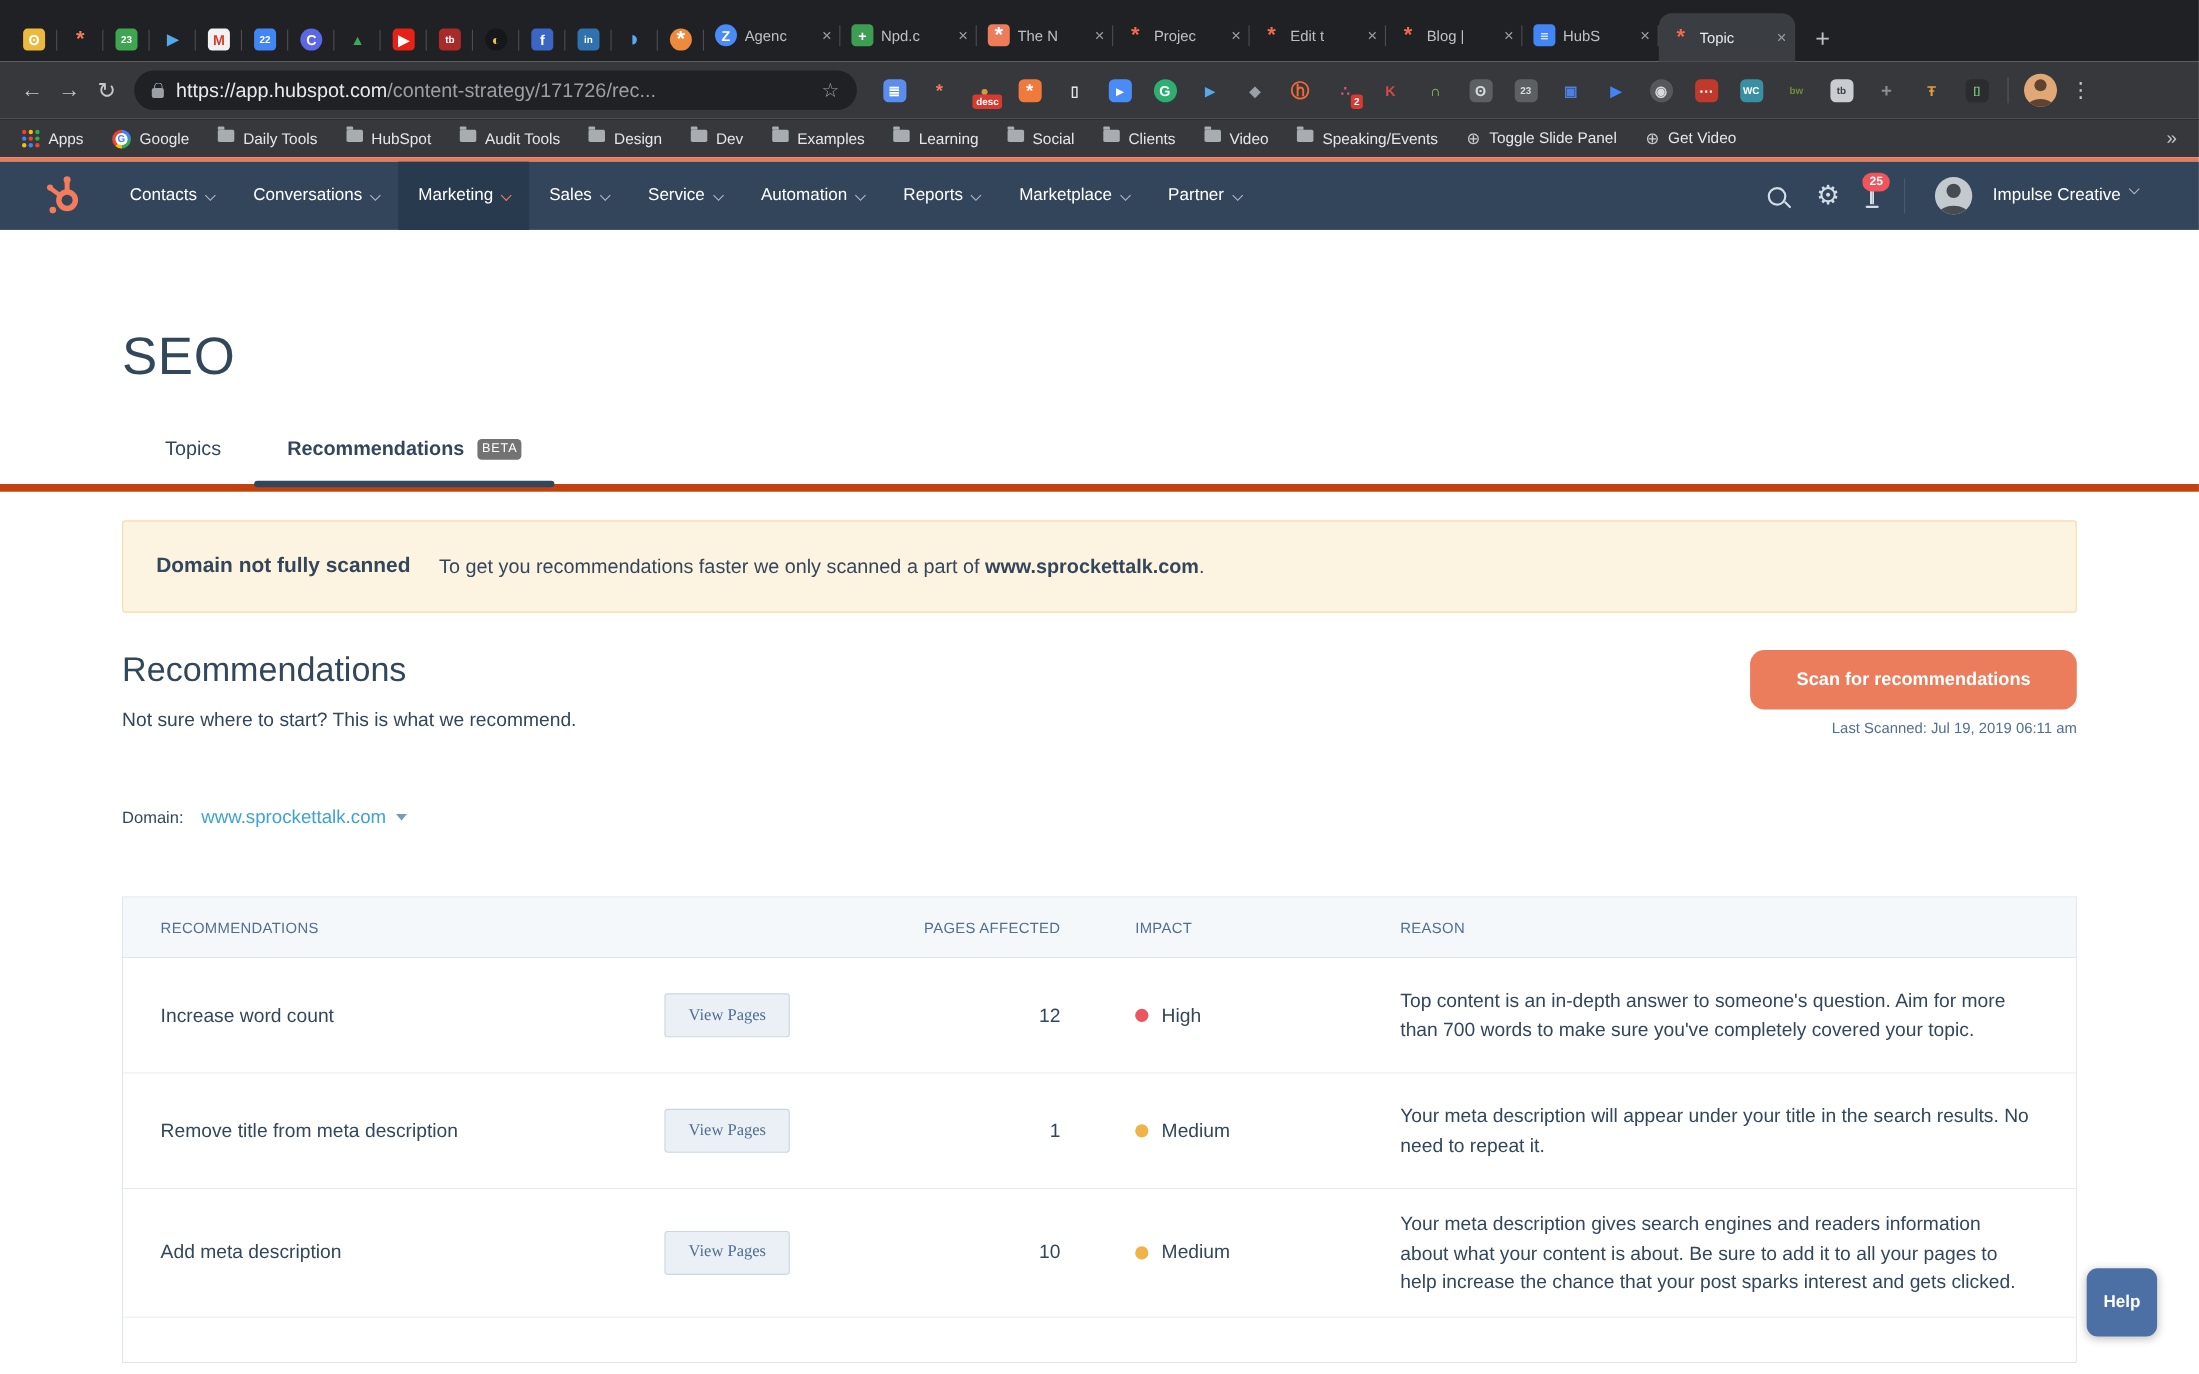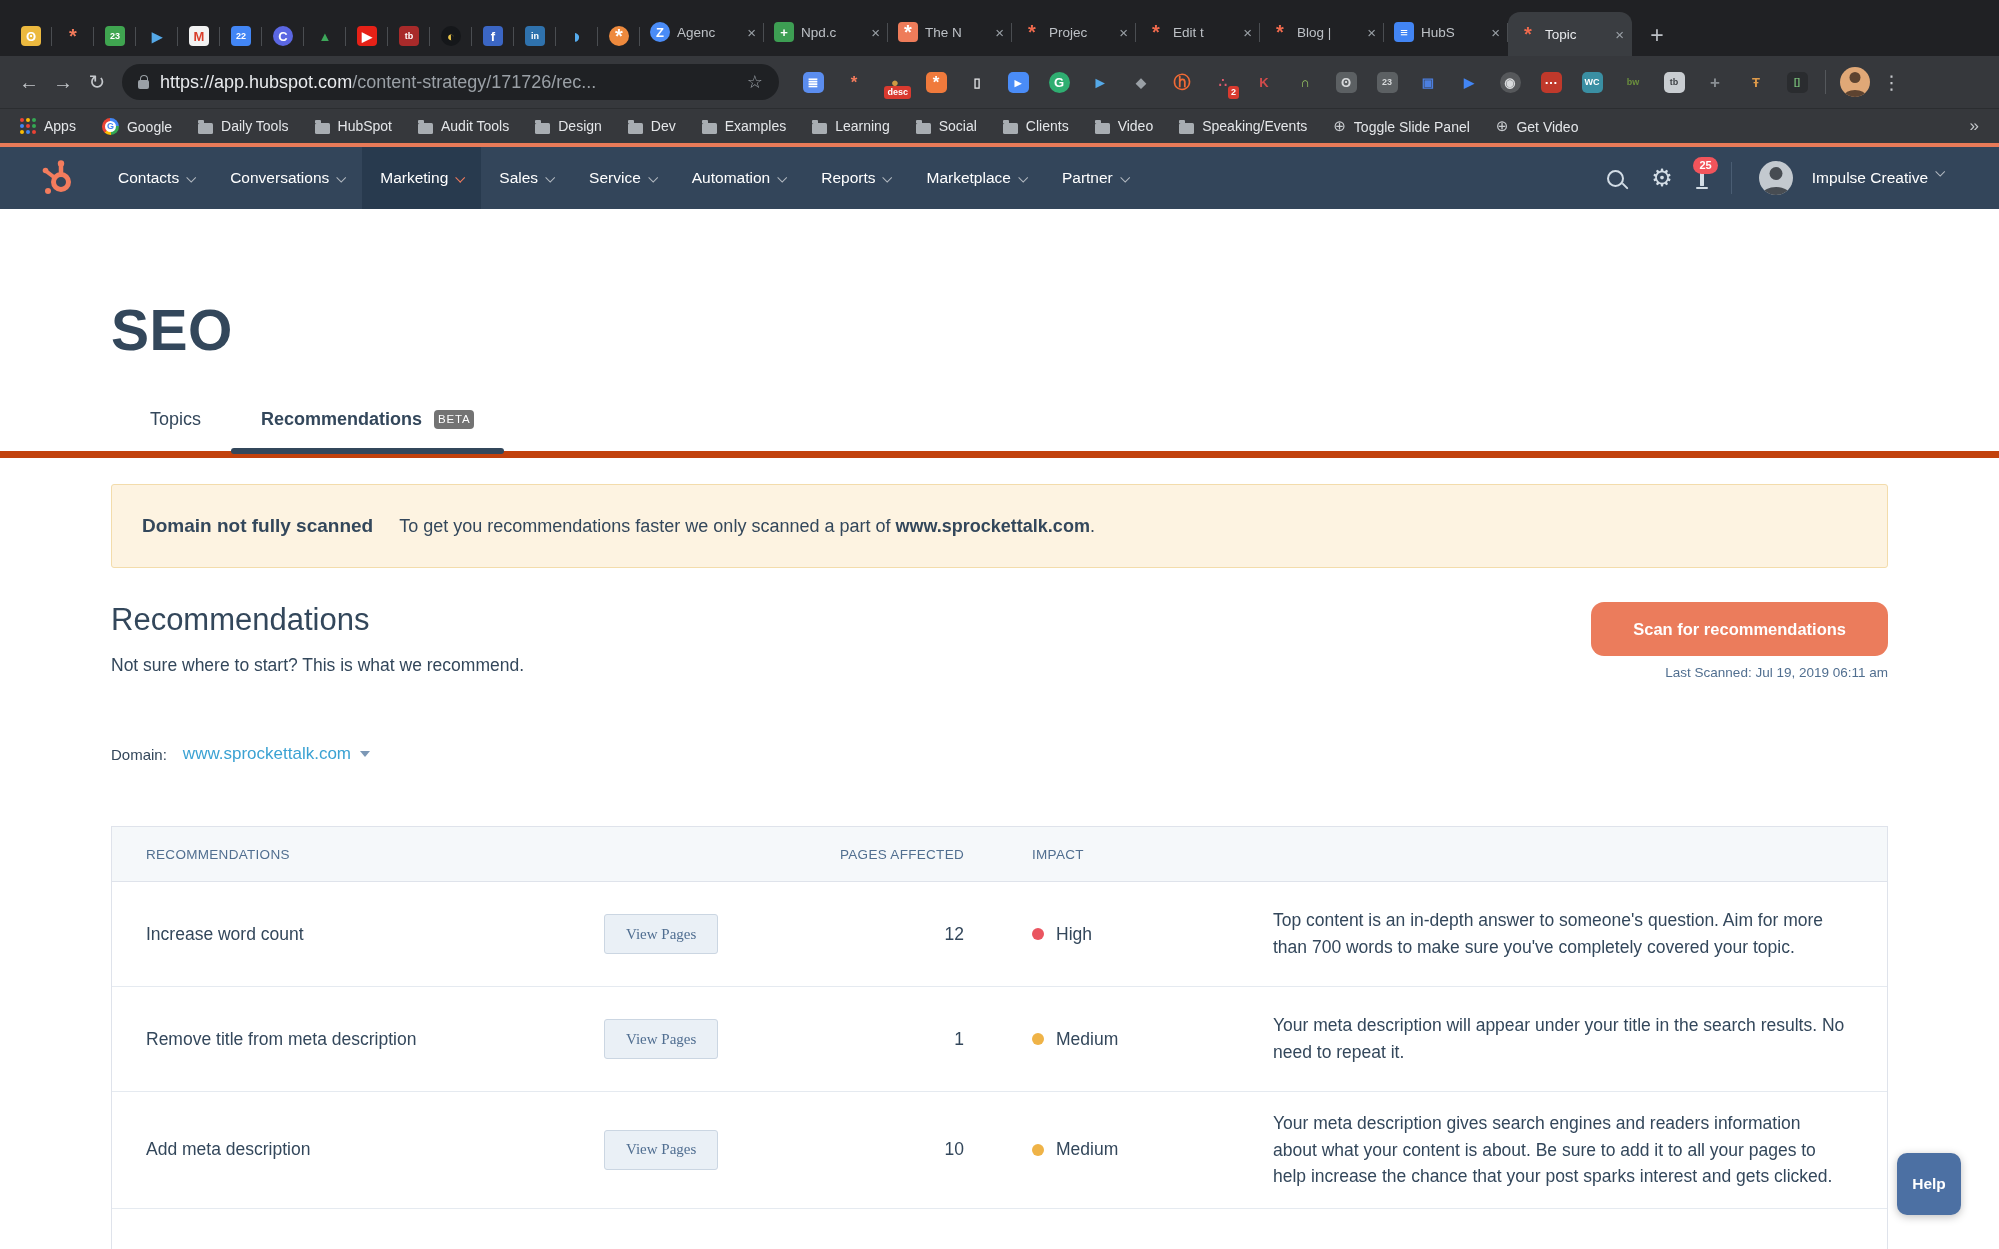--- a/index.html
+++ b/index.html
@@ -25,21 +25,21 @@
   .extbar{display:flex;align-items:center;gap:17px;margin-left:14px}
   .ext{position:relative;width:24px;height:24px;display:flex;align-items:center;justify-content:center;flex:none}
   .exticon{width:21px;height:21px;border-radius:5px;display:flex;align-items:center;justify-content:center;font-weight:bold;font-size:13px;line-height:1}
   .xbadge{position:absolute;background:#d93a2f;color:#fff;border-radius:3px;font-size:9px;line-height:1;padding:2px 3px;bottom:-5px;right:-4px;font-weight:bold}
   .vdiv{width:1px;height:24px;background:#55585c;margin-left:16px}
   .avatar-sm{width:30px;height:30px;border-radius:50%;margin-left:14px;background:#e0a877;position:relative;overflow:hidden;flex:none}
   .avatar-sm::before{content:"";position:absolute;top:5px;left:50%;transform:translateX(-50%);width:11px;height:11px;border-radius:50%;background:#5d4330}
   .avatar-sm::after{content:"";position:absolute;bottom:-5px;left:50%;transform:translateX(-50%);width:22px;height:12px;border-radius:50% 50% 0 0;background:#5d4330}
   .menu3{color:#c4c7cb;font-size:19px;margin-left:12px}
   .bookmarks{height:34px;background:#36383c;display:flex;align-items:center;padding:0 20px;gap:26px;border-top:1px solid #2b2d30}
-  .bm{display:flex;align-items:flex-end;color:#e4e6e9;font-size:14px;gap:8px;white-space:nowrap}
+  .bm{display:flex;align-items:flex-start;color:#e4e6e9;font-size:14px;gap:8px;white-space:nowrap}
   .folder{width:15px;height:11px;background:#a8adb2;border-radius:1.5px;position:relative;flex:none}
   .folder::before{content:"";position:absolute;top:-3px;left:0;width:6px;height:3px;background:#a8adb2;border-radius:1px 1px 0 0}
   .appsgrid{display:grid;grid-template-columns:repeat(3,4px);grid-gap:2px;flex:none}
   .appsgrid i{width:4px;height:4px;border-radius:50%}
   .gicon{width:17px;height:17px;border-radius:50%;background:conic-gradient(#4285f4 0 25%,#34a853 25% 50%,#fbbc04 50% 62%,#ea4335 62% 100%);position:relative;flex:none}
   .gicon::after{content:"G";position:absolute;inset:3px;background:#fff;border-radius:50%;color:#4285f4;font-size:9px;font-weight:bold;display:flex;align-items:center;justify-content:center}
   .globe{color:#c8cbcf;font-size:15px}
   .bmmore{margin-left:auto;color:#c4c7cb;font-size:17px}
   .orange-line{height:4px;background:#e87a58}
   
@@ -57,21 +57,21 @@
   .bell{width:17px;height:15px;border:2.2px solid #d3dde6;border-bottom:none;border-radius:9px 9px 2px 2px}
   .bell::after{content:"";position:absolute;left:-4px;right:-4px;bottom:-2px;height:2.2px;background:#d3dde6;border-radius:2px}
   .notifbadge{position:absolute;top:-12px;right:-14px;background:#f2545b;color:#fff;font-size:11px;font-weight:bold;border-radius:10px;padding:3px 6px;line-height:1}
   .navdiv{width:1px;height:32px;background:#4a5d73}
   .avatar-hs{width:34px;height:34px;border-radius:50%;background:#c3c9cf;position:relative;overflow:hidden;flex:none}
   .avatar-hs::before{content:"";position:absolute;top:6px;left:50%;transform:translateX(-50%);width:13px;height:13px;border-radius:50%;background:#474c52}
   .avatar-hs::after{content:"";position:absolute;bottom:-6px;left:50%;transform:translateX(-50%);width:26px;height:14px;border-radius:50% 50% 0 0;background:#474c52}
   .account{color:#fff;font-size:15.5px;display:flex;align-items:flex-start;margin-left:-8px}
   
   .content{padding:0 111px;position:relative}
-  .seo-title{font-size:57px;font-weight:700;color:#33475b;margin:88px 0 0;letter-spacing:.5px}
+  .seo-title{font-size:48px;font-weight:400;color:#33475b;margin:88px 0 0;letter-spacing:.5px}
   .ptabsrow{display:flex;margin:46px -111px 0;border-bottom:7px solid #c2410c;padding-left:120px}
   .ptab2{padding:0 30px 21px;font-size:18px;color:#33475b;position:relative;display:flex;align-items:center;gap:12px}
   .ptab2.active{font-weight:bold}
   .ptab2.active::after{content:"";position:absolute;left:0;right:0;bottom:-3px;height:6px;background:#33475b;border-radius:3px}
   .beta{background:#737373;color:#fff;font-size:11.5px;font-weight:normal;letter-spacing:.8px;border-radius:4px;padding:4px 4px;line-height:1}
   .banner{margin-top:26px;background:#fdf3e1;border:1px solid #f3dcab;border-radius:3px;height:84px;display:flex;align-items:center;padding:0 30px;box-sizing:border-box}
   .banner .btitle{font-size:19px;font-weight:bold;color:#33475b;margin-right:26px;white-space:nowrap}
   .banner .btext{font-size:18px;color:#33475b}
   .secrow{display:flex;justify-content:space-between;margin-top:34px;align-items:flex-start}
   .sec-h2{font-size:31px;font-weight:400;color:#33475b;margin:0}
@@ -460,20 +460,21 @@
     <span class="dlink">www.sprockettalk.com</span>
     <span class="tri"></span>
   </div>
 
   <div class="rtable">
     <div class="thead">
       <span class="th c1">RECOMMENDATIONS</span>
       <span class="th"></span>
       <span class="th c3">PAGES AFFECTED</span>
       <span class="th c4">IMPACT</span>
+      <span class="th c5">REASON</span>
     </div>
     <div id="tbody">
         <div class="trow">
           <span class="td c1">Increase word count</span>
           <span><button class="vp">View Pages</button></span>
           <span class="td c3">12</span>
           <span class="td c4">
             <span class="dot" style="background: rgb(234, 85, 96);"></span>
             <span>High</span>
           </span>

